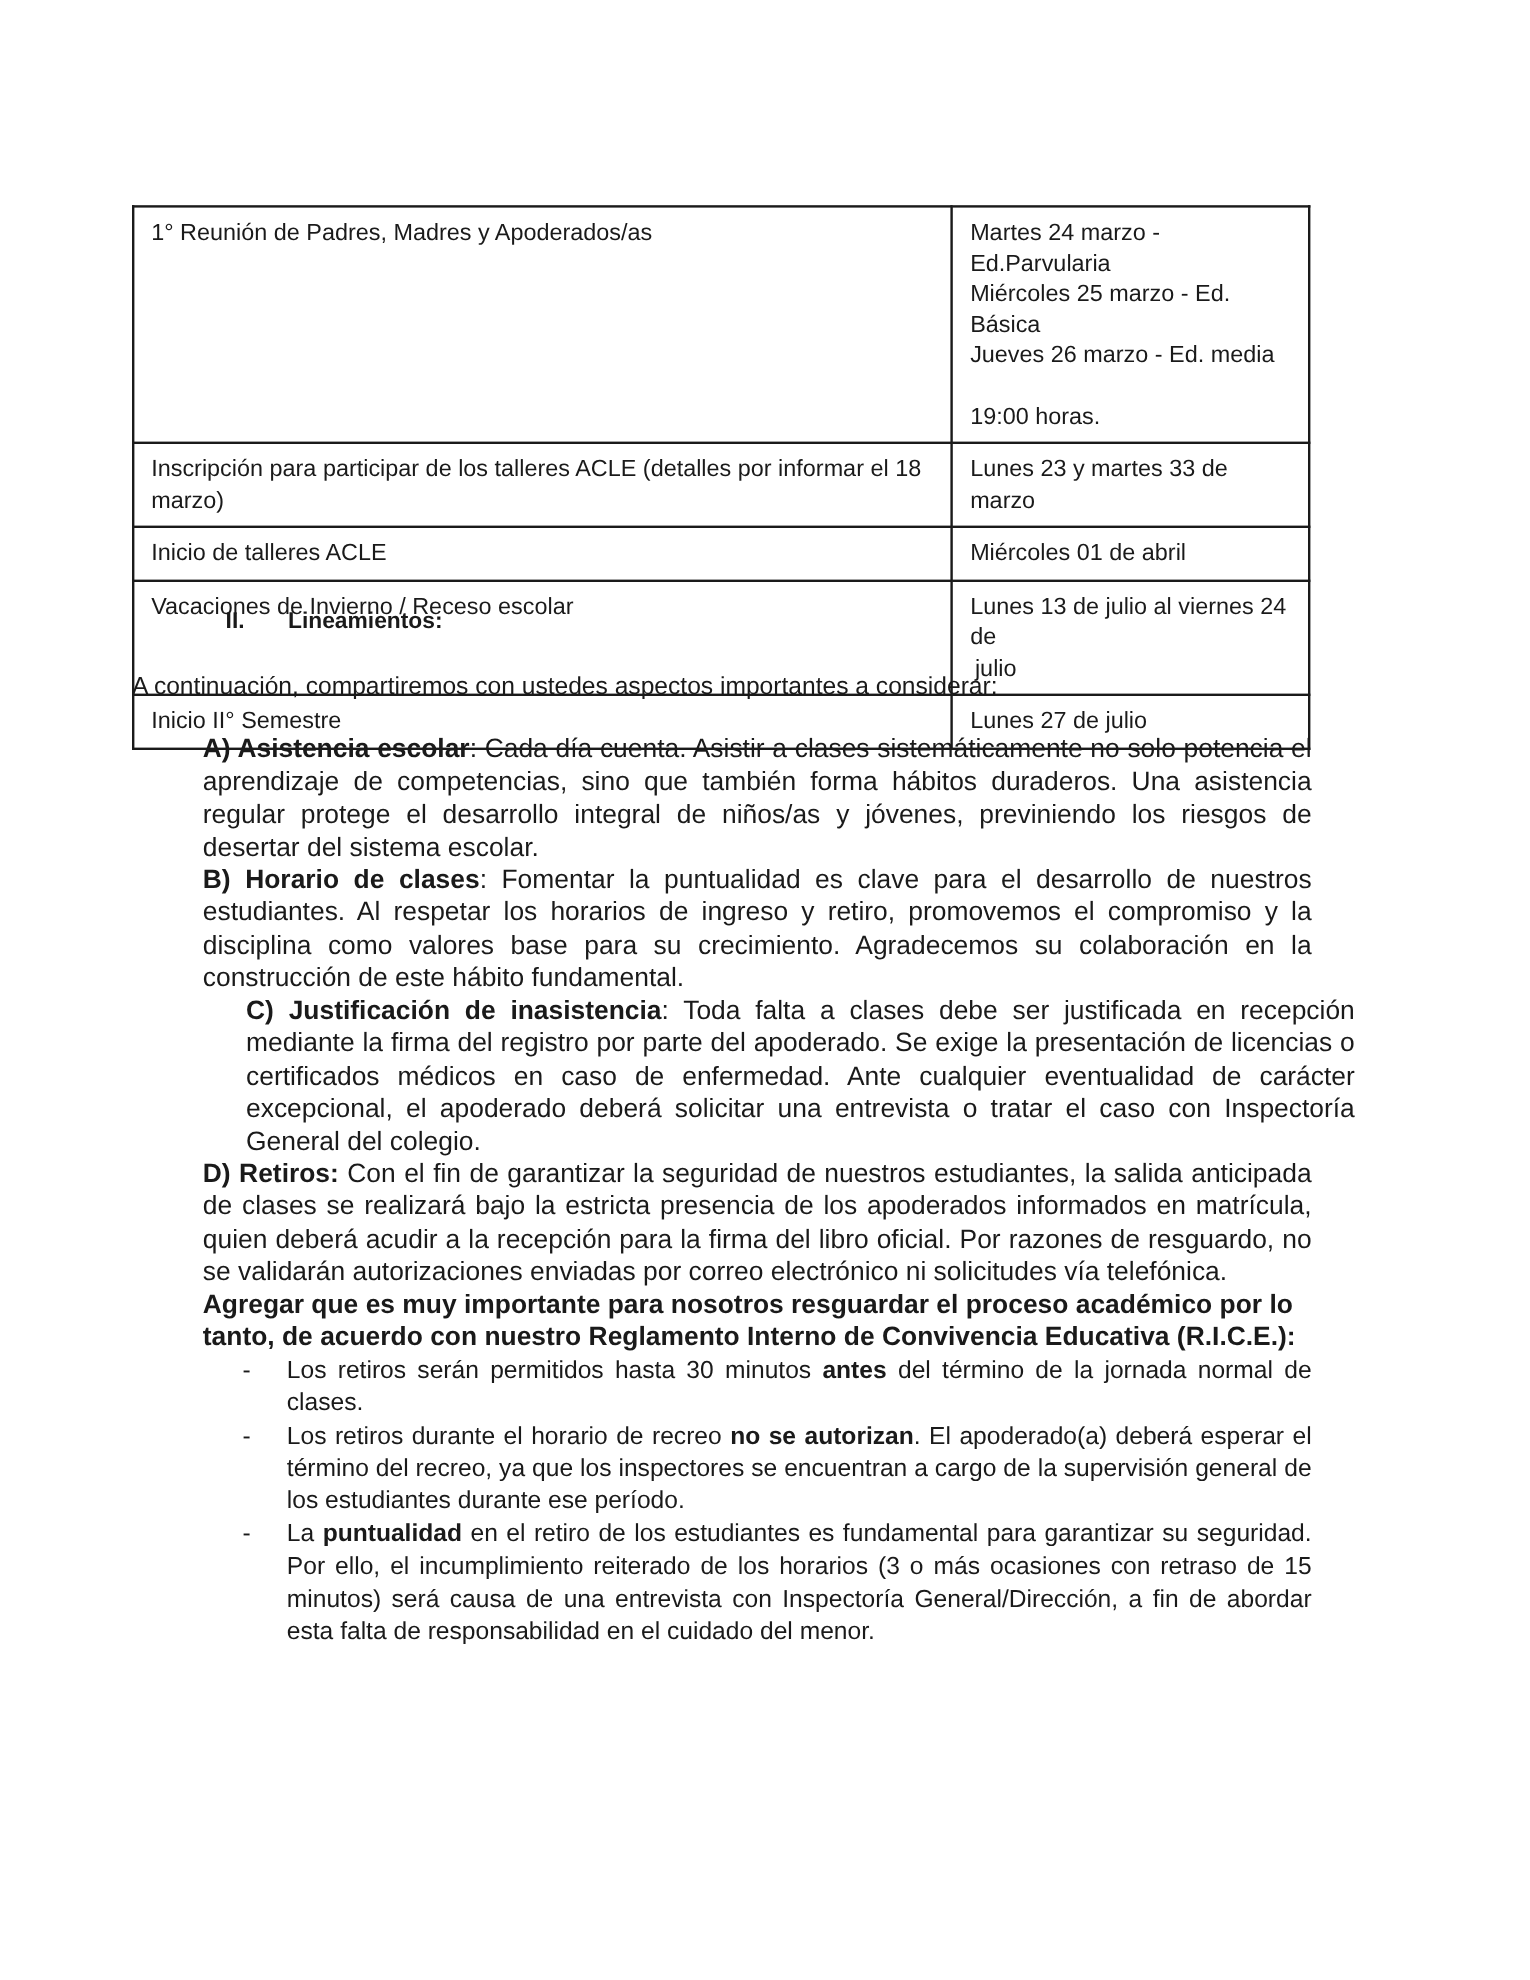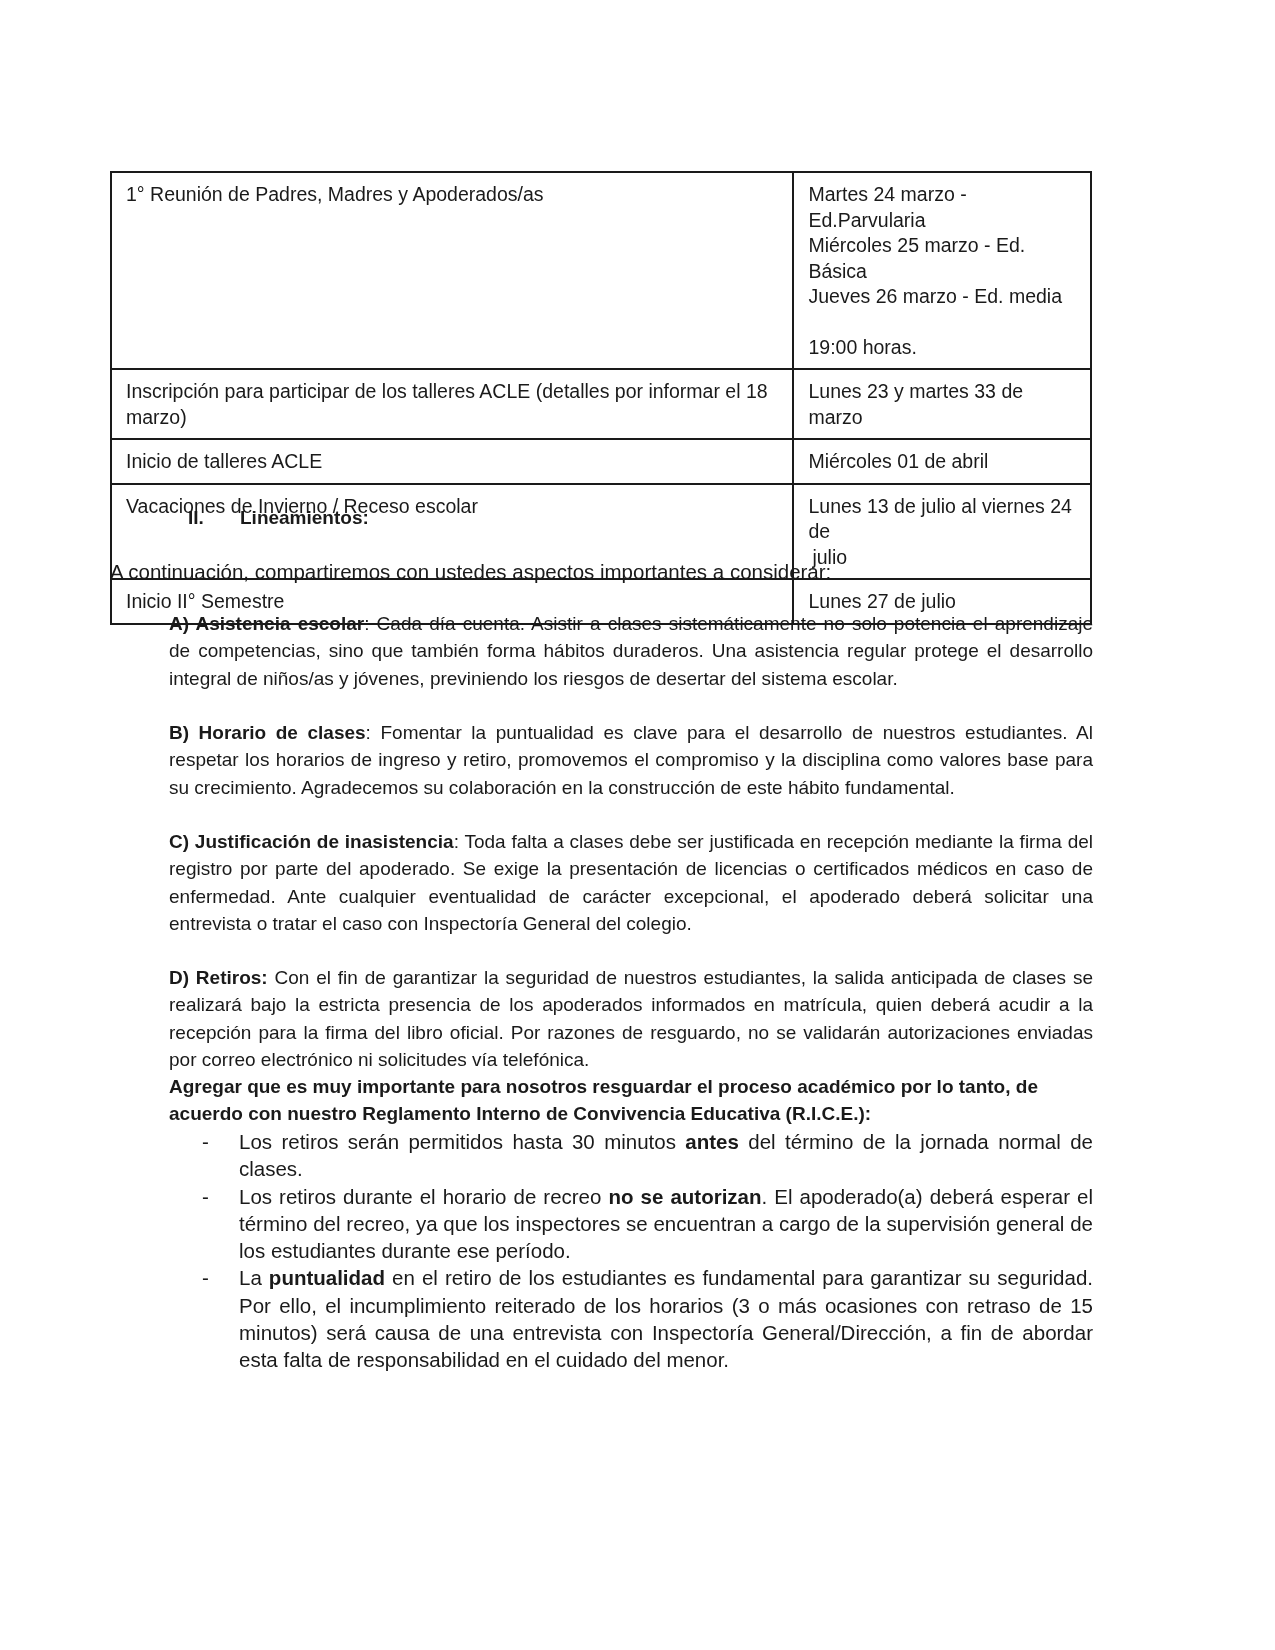--- a/index.html
+++ b/index.html
@@ -24,21 +24,21 @@
 
   .section-head {
     position: absolute; left: 188px; top: 507px; font-size: 19px; font-weight: bold;
     display: flex;
   }
   .section-head .num { width: 52px; }
   .intro {
     position: absolute; left: 110px; top: 560px; font-size: 20.5px;
   }
   .body-block {
-    position: absolute; left: 169px; width: 924px; font-size: 19px;
+    position: absolute; left: 169px; width: 924px; font-size: 22px;
     line-height: 27.3px; text-align: justify;
   }
   .body-block b { font-weight: bold; }
   .bullets { position: absolute; left: 169px; width: 924px; font-size: 20.5px; line-height: 27.3px; }
   .bullet { display: flex; text-align: justify; }
   .bullet .dash { width: 70px; flex: none; padding-left: 33px; box-sizing: border-box; }
   .bullet .text { flex: 1; }
 </style>
 </head>
 <body>
@@ -87,21 +87,21 @@
   <div class="intro">A continuación, compartiremos con ustedes aspectos importantes a considerar:</div>
 
   <div class="body-block" style="top:610px;">
     <b>A) Asistencia escolar</b><span>: Cada día cuenta. Asistir a clases sistemáticamente no solo potencia el aprendizaje de competencias, sino que también forma hábitos duraderos. Una asistencia regular protege el desarrollo integral de niños/as y jóvenes, previniendo los riesgos de desertar del sistema escolar.</span>
   </div>
 
   <div class="body-block" style="top:719px;">
     <b>B) Horario de clases</b><span>: Fomentar la puntualidad es clave para el desarrollo de nuestros estudiantes. Al respetar los horarios de ingreso y retiro, promovemos el compromiso y la disciplina como valores base para su crecimiento. Agradecemos su colaboración en la construcción de este hábito fundamental.</span>
   </div>
 
-  <div class="body-block" style="top:828px;">
+  <div class="body-block" style="top:828px;margin-left:36px;">
     <b>C) Justificación de inasistencia</b><span>: Toda falta a clases debe ser justificada en recepción mediante la firma del registro por parte del apoderado. Se exige la presentación de licencias o certificados médicos en caso de enfermedad. Ante cualquier eventualidad de carácter excepcional, el apoderado deberá solicitar una entrevista o tratar el caso con Inspectoría General del colegio.</span>
   </div>
 
   <div class="body-block" style="top:964px;">
     <b>D) Retiros:</b><span> Con el fin de garantizar la seguridad de nuestros estudiantes, la salida anticipada de clases se realizará bajo la estricta presencia de los apoderados informados en matrícula, quien deberá acudir a la recepción para la firma del libro oficial. Por razones de resguardo, no se validarán autorizaciones enviadas por correo electrónico ni solicitudes vía telefónica.</span>
   </div>
 
   <div class="body-block" style="top:1073px; text-align:left;font-weight:bold;">Agregar que es muy importante para nosotros resguardar el proceso académico por lo tanto, de acuerdo con nuestro Reglamento Interno de Convivencia Educativa (R.I.C.E.):</div>
 
   <div class="bullets" style="top:1128px;">

